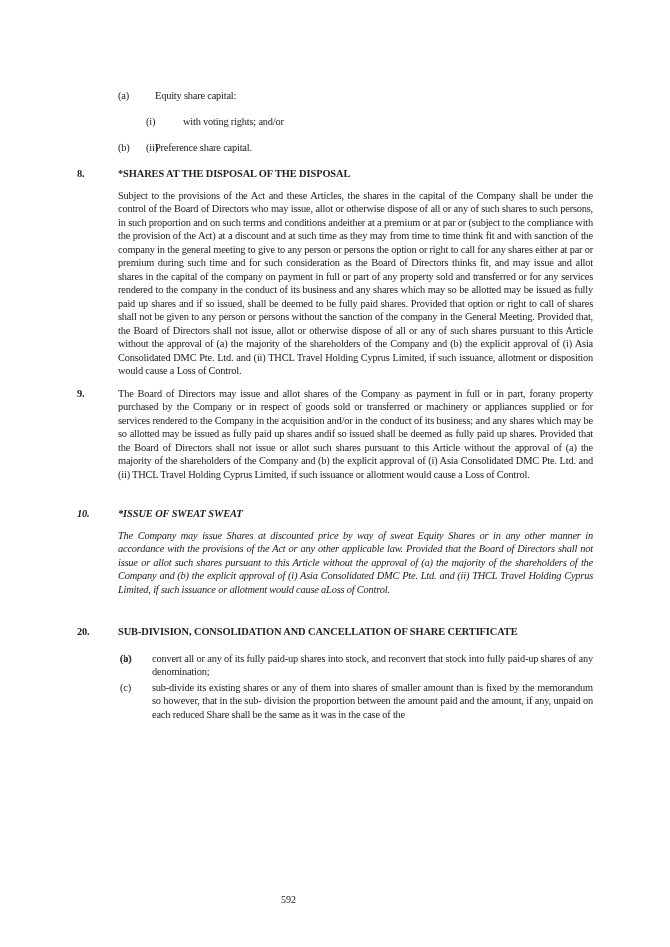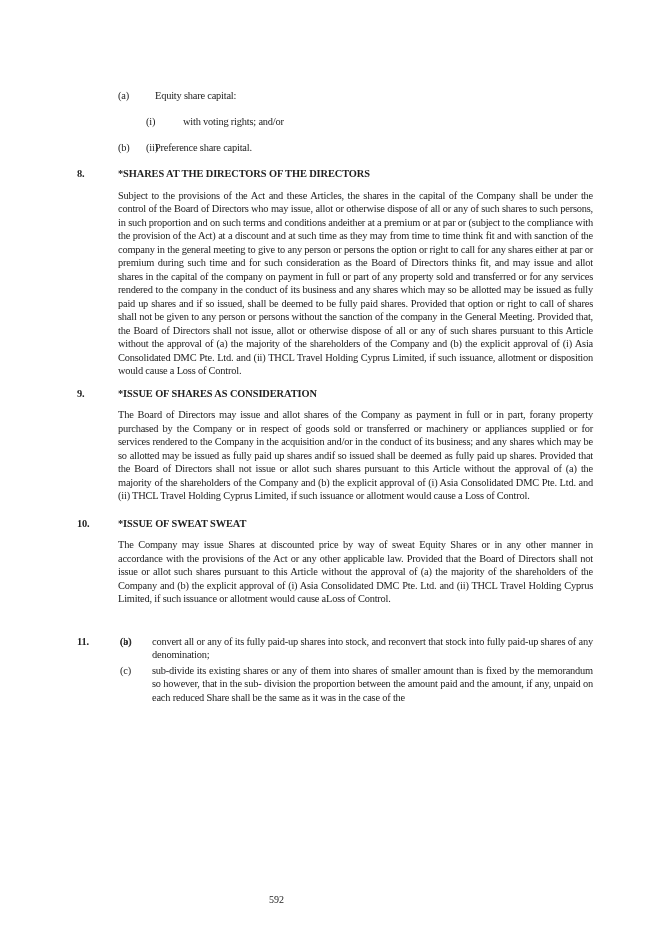--- a/index.html
+++ b/index.html
@@ -35,21 +35,21 @@
   .fl-item.l1 { padding-left: 78px; }
   .fl-item.l1 .marker { position: absolute; left: 41px; top: 0; }
   .fl-item.l2 { padding-left: 106px; }
   .fl-item.l2 .marker { position: absolute; left: 69px; top: 0; }
   
   .sec {
     position: relative;
     padding-left: 41px;
     margin-top: 9px;
   }
-  .sec.gap-md { margin-top: 14px; }
+  .sec.gap-md { margin-top: 26px; font-style: italic; }
   .sec.gap-lg { margin-top: 29px; }
   .sec:first-of-type { margin-top: 5px; }
   .sec-num {
     position: absolute;
     left: 0;
     top: 0;
     font-weight: bold;
   }
   .sec-title {
     display: block;
@@ -69,21 +69,21 @@
     position: relative;
     padding-left: 34px;
     margin-top: 2px;
     text-align: justify;
   }
   .sub-item .marker { position: absolute; left: 2px; top: 0; }
   
   .page-number {
     position: absolute;
     top: 893px;
-    left: 0;
+    left: 12px;
     width: 553px;
     text-align: center;
     font-size: 10px;
     letter-spacing: 0;
   }
 </style>
 </head>
 <body>
 
 <div class="page">
@@ -102,38 +102,38 @@
         <span class="marker">(ii)</span>
       </div>
       <div class="fl-item l1">
         <span class="marker">(b)</span>
         <span class="txt">Preference share capital.</span>
       </div>
     </div>
 
     <section class="sec">
       <span class="sec-num">8.</span>
-      <h2 class="sec-title">*SHARES AT THE DIRECTORS OF THE DIRECTORS</h2>
+      <h2 class="sec-title">*SHARES AT THE DISPOSAL OF THE DISPOSAL</h2>
       <p class="body-p">Subject to the provisions of the Act and these Articles, the shares in the capital of the Company shall be under the control of the Board of Directors who may issue, allot or otherwise dispose of all or any of such shares to such persons, in such proportion and on such terms and conditions andeither at a premium or at par or (subject to the compliance with the provision of the Act) at a discount and at such time as they may from time to time think fit and with sanction of the company in the general meeting to give to any person or persons the option or right to call for any shares either at par or premium during such time and for such consideration as the Board of Directors thinks fit, and may issue and allot shares in the capital of the company on payment in full or part of any property sold and transferred or for any services rendered to the company in the conduct of its business and any shares which may so be allotted may be issued as fully paid up shares and if so issued, shall be deemed to be fully paid shares. Provided that option or right to call of shares shall not be given to any person or persons without the sanction of the company in the General Meeting. Provided that, the Board of Directors shall not issue, allot or otherwise dispose of all or any of such shares pursuant to this Article without the approval of (a) the majority of the shareholders of the Company and (b) the explicit approval of (i) Asia Consolidated DMC Pte. Ltd. and (ii) THCL Travel Holding Cyprus Limited, if such issuance, allotment or disposition would cause a Loss of Control.</p>
     </section>
 
     <section class="sec">
       <span class="sec-num">9.</span>
-      <h2 class="sec-title">*ISSUE OF SHARES AS CONSIDERATION</h2>
       <p class="body-p">The Board of Directors may issue and allot shares of the Company as payment in full or in part, forany property purchased by the Company or in respect of goods sold or transferred or machinery or appliances supplied or for services rendered to the Company in the acquisition and/or in the conduct of its business; and any shares which may be so allotted may be issued as fully paid up shares andif so issued shall be deemed as fully paid up shares. Provided that the Board of Directors shall not issue or allot such shares pursuant to this Article without the approval of (a) the majority of the shareholders of the Company and (b) the explicit approval of (i) Asia Consolidated DMC Pte. Ltd. and (ii) THCL Travel Holding Cyprus Limited, if such issuance or allotment would cause a Loss of Control.</p>
     </section>
 
     <section class="sec gap-md">
       <span class="sec-num">10.</span>
       <h2 class="sec-title">*ISSUE OF SWEAT SWEAT</h2>
       <p class="body-p">The Company may issue Shares at discounted price by way of sweat Equity Shares or in any other manner in accordance with the provisions of the Act or any other applicable law. Provided that the Board of Directors shall not issue or allot such shares pursuant to this Article without the approval of (a) the majority of the shareholders of the Company and (b) the explicit approval of (i) Asia Consolidated DMC Pte. Ltd. and (ii) THCL Travel Holding Cyprus Limited, if such issuance or allotment would cause aLoss of Control.</p>
     </section>
 
     <section class="sec gap-lg">
-      <span class="sec-num">11.</span>
+      <span class="sec-num">20.</span>
+      <h2 class="sec-title">SUB-DIVISION, CONSOLIDATION AND CANCELLATION OF SHARE CERTIFICATE</h2>
       <div class="sub-list">
         <div class="sub-item">
           <span class="marker">(a)</span>
         </div>
         <div class="sub-item">
           <span class="marker">(b)</span>
           <span class="txt">convert all or any of its fully paid-up shares into stock, and reconvert that stock into fully paid-up shares of any denomination;</span>
         </div>
         <div class="sub-item">
           <span class="marker">(c)</span>

